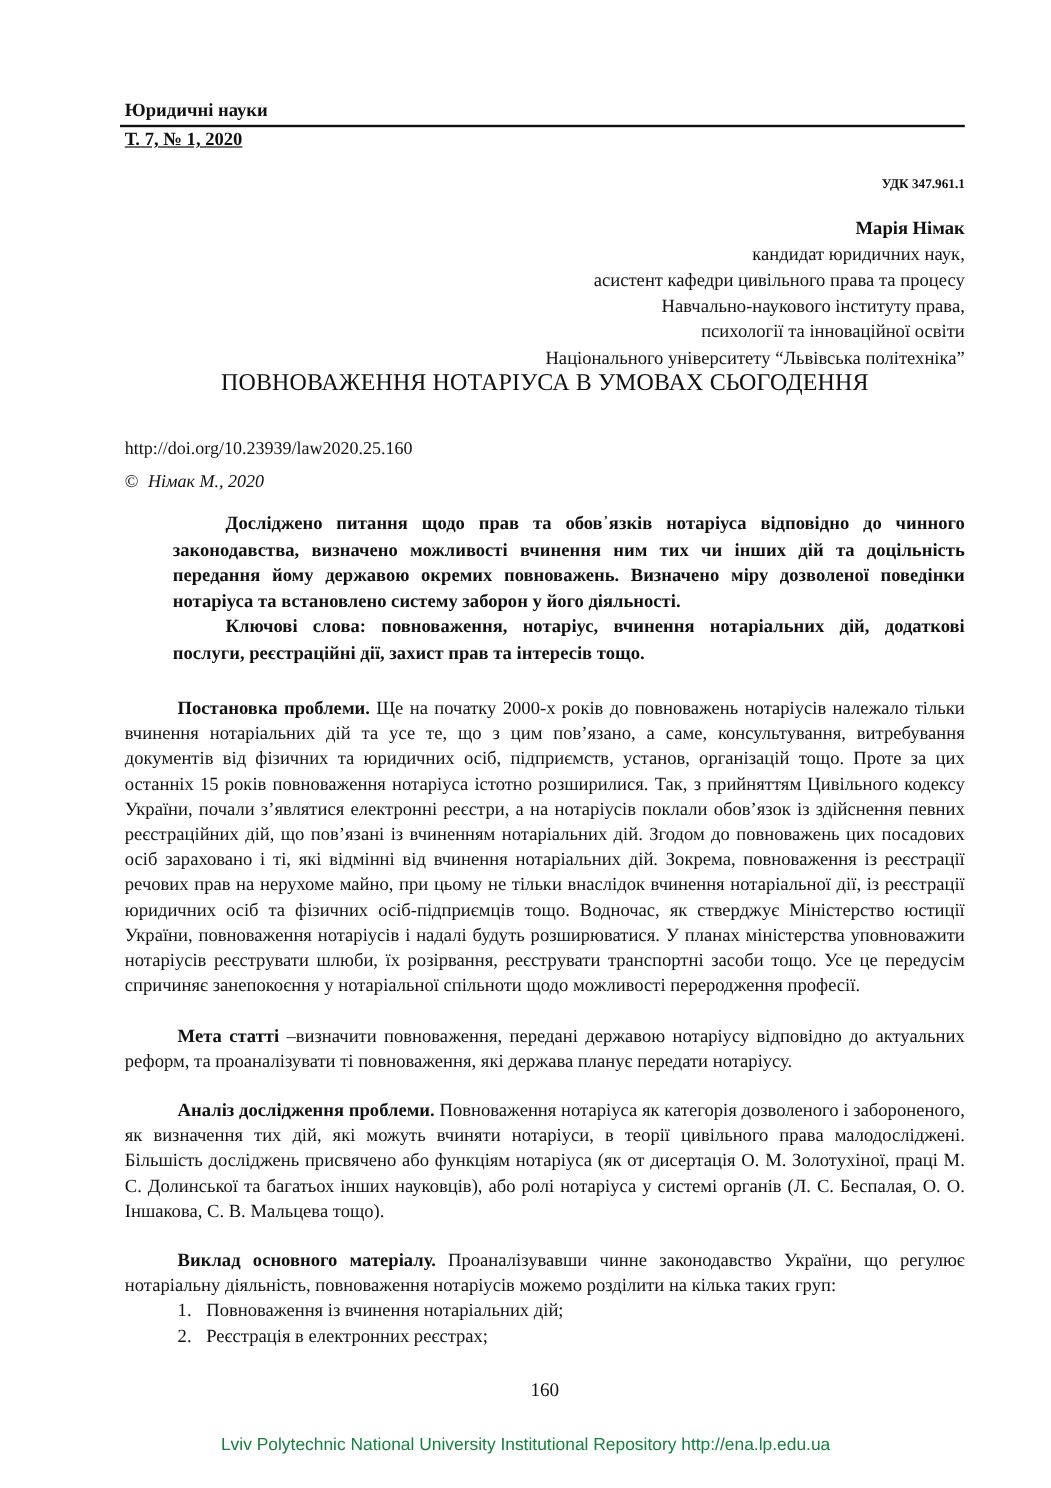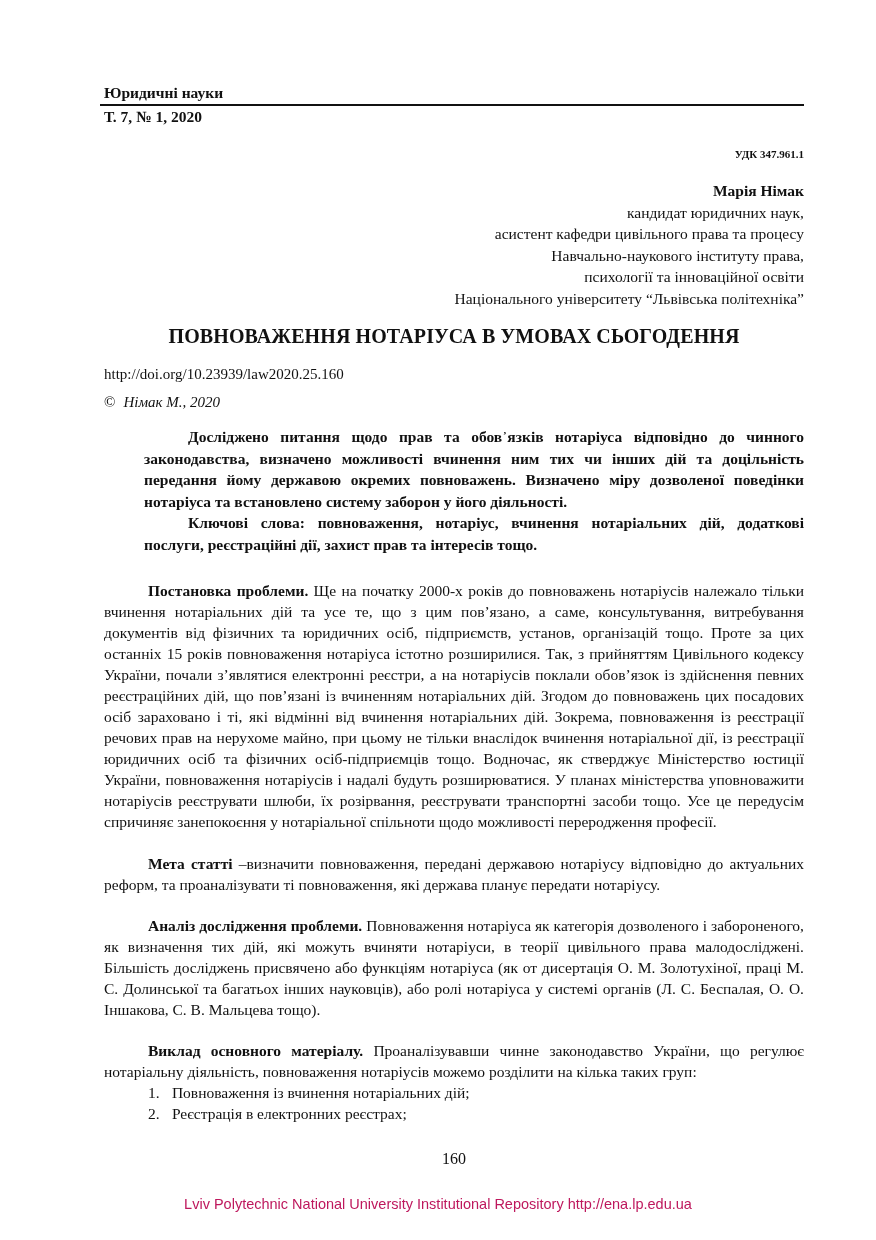--- a/index.html
+++ b/index.html
@@ -9,32 +9,32 @@
     }
     .page { position: absolute; left: 104px; top: 0; width: 700px; }
     .journal {
       position: absolute; top: 84px; left: 0; width: 700px; 
       font-weight: bold; font-size: 15.5px;
     }
     .rule {
       position: absolute; top: 104px; left: -4px; width: 704px; height: 2px; background: #111;
     }
     .issue {
-      position: absolute; top: 108px; left: 0; font-weight: bold; font-size: 15.5px;
+      position: absolute; top: 108px; left: 0; font-weight: bold; font-size: 15.5px; text-decoration: underline;
     }
     .udk {
       position: absolute; top: 148px; right: 0; font-weight: bold; font-size: 11px;
     }
     .author-block {
       position: absolute; top: 180px; right: 0; text-align: right; font-size: 15.5px; line-height: 21.5px;
     }
     .author-name { font-weight: bold; }
     .title {
-      position: absolute; top: 325px; left: 0; width: 700px; text-align: center;
-      font-weight: bold; font-size: 20px; letter-spacing: 0.1px;
+      position: absolute; top: 308px; left: 0; width: 700px; text-align: center;
+      font-weight: normal; font-size: 20px; letter-spacing: 0.1px;
     }
     .doi { position: absolute; top: 366px; left: 0; font-size: 15px; }
     .copyright { position: absolute; top: 394px; left: 0; font-size: 15px; }
     .copyright .name { font-style: italic; margin-left: 8px; margin-top: 48px; }
     .abstract {
       position: absolute; top: 426px; left: 40px; width: 660px;
       font-weight: bold; font-size: 15.5px; line-height: 21.5px; text-align: justify;
     }
     .abstract p { margin: 0; text-indent: 44px; }
     .body-text {
@@ -48,21 +48,21 @@
     .s3 { top: 915px; }
     .s4 { top: 1040px; }
     .list { margin: 0; padding: 0; list-style: none; }
     .list li { padding-left: 44px; }
     .list .num { display: inline-block; width: 20px; }
     .pagenum {
       position: absolute; top: 1150px; left: 0; width: 700px; text-align: center; font-size: 16px;
     }
     .footer {
       position: absolute; top: 1196px; left: 0; width: 876px; text-align: center;
-      font-family: "Liberation Sans", sans-serif; font-size: 14.5px; color: #be185d;
+      font-family: "Liberation Sans", sans-serif; font-size: 14.5px; color: #15803d;
     }
   </style>
 </head>
 <body>
 
 <div class="page">
   <div class="journal">Юридичні науки</div>
   <div class="rule"></div>
   <div class="issue">Т. 7, № 1, 2020</div>
 

